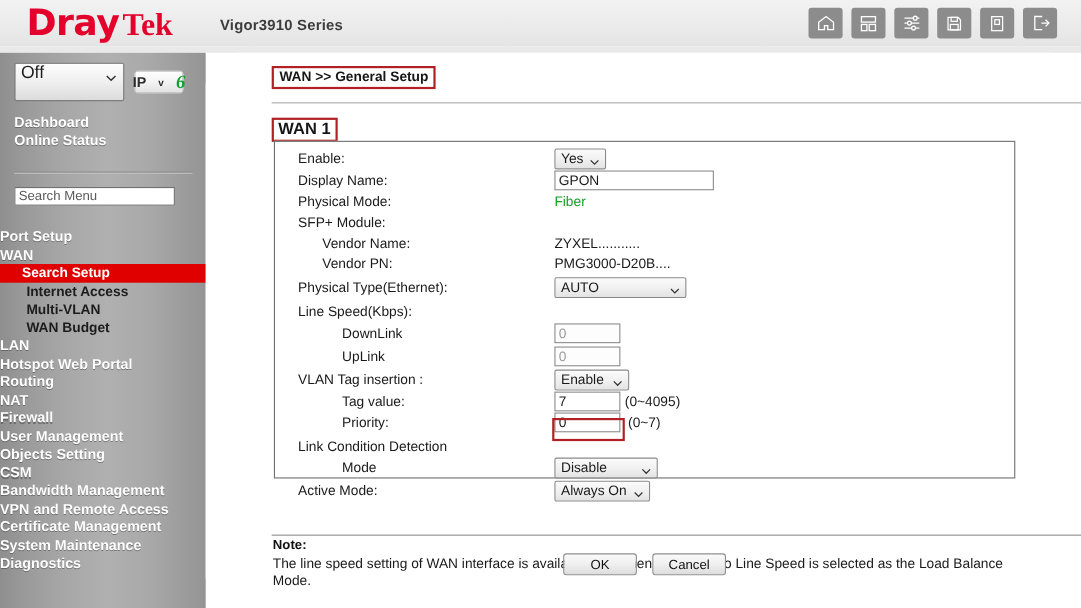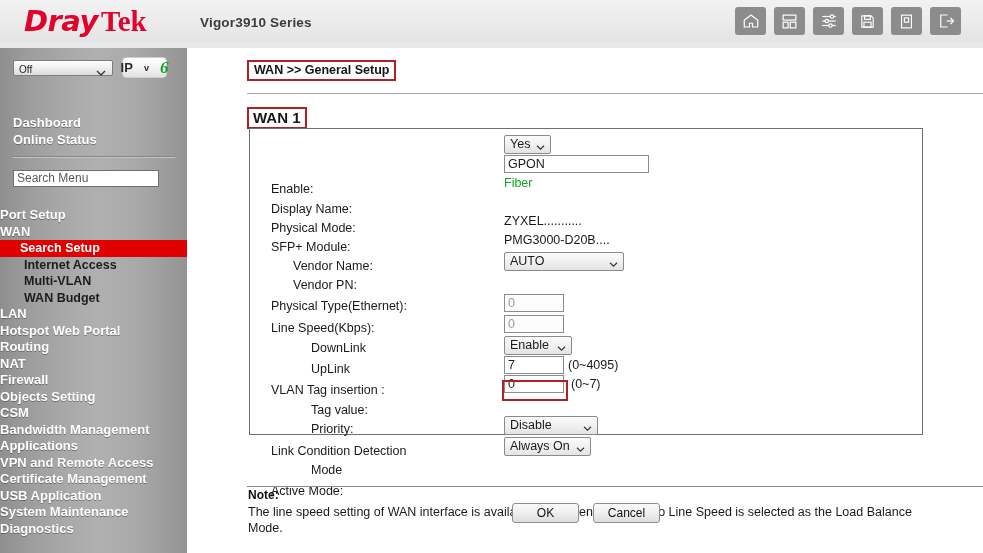--- a/index.html
+++ b/index.html
@@ -19,22 +19,22 @@
   }
   .header-strip {
     position:absolute; left:0; top:42px; width:983px; height:6px;
     background:#e9e9e9;
   }
   .logo {
     position:absolute; left:24px; top:6px;
     font-size: 28px; line-height: 30px; white-space: nowrap;
   }
   .logo .dray {
-    font-family:"DejaVu Sans", sans-serif; font-weight:bold; font-style:italic;
-    color:#e3022c; letter-spacing:-0.5px; font-size:29px;
+    font-family:"DejaVu Sans", sans-serif; font-weight:bold; 
+    color:#e3022c; letter-spacing:-0.5px; font-size:33px;
   }
   .logo .tek {
     font-family:"Liberation Serif", serif; font-weight:bold;
     color:#e3022c; font-size:29px; margin-left:3px;
   }
   .model {
     position:absolute; left:200px; top:15px;
     font-size:13.5px; font-weight:bold; color:#3c3c3c;
     letter-spacing:0.2px;
   }
@@ -47,39 +47,39 @@
 
   
   .sidebar {
     position:absolute; left:0; top:48px; width:187px; height:505px;
     background: linear-gradient(to right,
         #8e8e8e 0%, #9a9a9a 12%, #a6a6a6 30%, #b0b0b0 52%,
         #a9a9a9 72%, #9d9d9d 88%, #949494 100%);
   }
   .top-controls { position:absolute; left:13px; top:9px; display:flex; align-items:center; gap:9px; }
   .sel-off {
-    width:100px; height:16px;
+    width:100px; height:35px;
     border:1px solid #7e7e7e; border-radius:2px;
     background:linear-gradient(to bottom,#fdfdfd 0%,#f0f0f0 48%,#dcdcdc 100%);
-    font-size:10px; color:#1d1d1d;
+    font-size:16px; color:#1d1d1d;
     padding-left:5px; position:relative; line-height:18px;
   }
   .sel-off .cv { position:absolute; right:6px; top:4px; }
   .ipv6-btn {
     width:45px; height:21px; border-radius:4px;
     background:linear-gradient(to bottom,#ffffff 0%,#f3f3f3 50%,#e2e2e2 100%);
     border:1px solid #cfcfcf;
     display:flex; align-items:center; justify-content:center;
     font-weight:bold; font-size:13px; color:#2b2b2b;gap:12px;
   }
   .ipv6-btn .v { font-size:9px; vertical-align:-2px; margin:0 -1px; }
   .ipv6-btn .six { color:#11a22e; font-size:17px; font-style:italic;
       font-family:"Liberation Serif", serif; margin-left:0px; }
 
-  .nav-top { position:absolute; left:13px; top:54px; width:162px;margin-top:12px; }
+  .nav-top { position:absolute; left:13px; top:54px; width:162px; }
   .nav-top div {
     font-size:13px; font-weight:bold; color:#ffffff; line-height:17px;
     text-shadow:0 1px 0 rgba(70,70,70,0.55);
     cursor:default;
   }
   .nav-sep {
     position:absolute; left:13px; top:108px; width:162px; height:2px;
     border-top:1px solid #878787; border-bottom:1px solid #c2c2c2;
   }
   .search-input {
@@ -119,21 +119,21 @@
     font-size:15px; font-weight:bold; color:#161616;
   }
 
   .panel {
     position:absolute; left:62px; top:80px; width:674px; height:307px;
     border:1px solid #6f6f6f; background:#fff;
   }
 
   .form { position:absolute; left:21px; top:8px; }
   .row { position:relative; height:19px; }
-  .lbl { position:absolute; left:0; font-size:12.5px; color:#1a1a1a; white-space:nowrap;margin-top:45px; }
+  .lbl { position:absolute; left:0; font-size:12.5px; color:#1a1a1a; white-space:nowrap; }
   .lbl.ind { left:22px; }
   .lbl.ind2 { left:40px; }
   .val { position:absolute; left:233px; font-size:12.5px; color:#1a1a1a; white-space:nowrap; }
   .val.green { color:#13a324; }
 
   .ddl {
     position:absolute; left:233px; top:-2px; height:19px;
     border:1px solid #8a8a8a; border-radius:2px;
     background:linear-gradient(to bottom,#fbfbfb 0%,#f1f1f1 50%,#e3e3e3 100%);
     font-size:12.5px; color:#1a1a1a; line-height:17px; padding-left:5px;
@@ -267,27 +267,26 @@
         <div class="item">WAN</div>
         <div class="item sub active">Search Setup</div>
         <div class="item sub">Internet Access</div>
         <div class="item sub">Multi-VLAN</div>
         <div class="item sub">WAN Budget</div>
         <div class="item">LAN</div>
         <div class="item">Hotspot Web Portal</div>
         <div class="item">Routing</div>
         <div class="item">NAT</div>
         <div class="item">Firewall</div>
+        <div class="item">User Management</div>
         <div class="item">Objects Setting</div>
         <div class="item">CSM</div>
         <div class="item">Bandwidth Management</div>
-        <div class="item">Applications</div>
         <div class="item">VPN and Remote Access</div>
         <div class="item">Certificate Management</div>
-        <div class="item">USB Application</div>
         <div class="item">System Maintenance</div>
         <div class="item">Diagnostics</div>
       </div>
   </div>
 
   <div class="main">
 
     <div class="bc-wrap">
       <span class="breadcrumb">WAN &gt;&gt; General Setup</span>
     </div>

